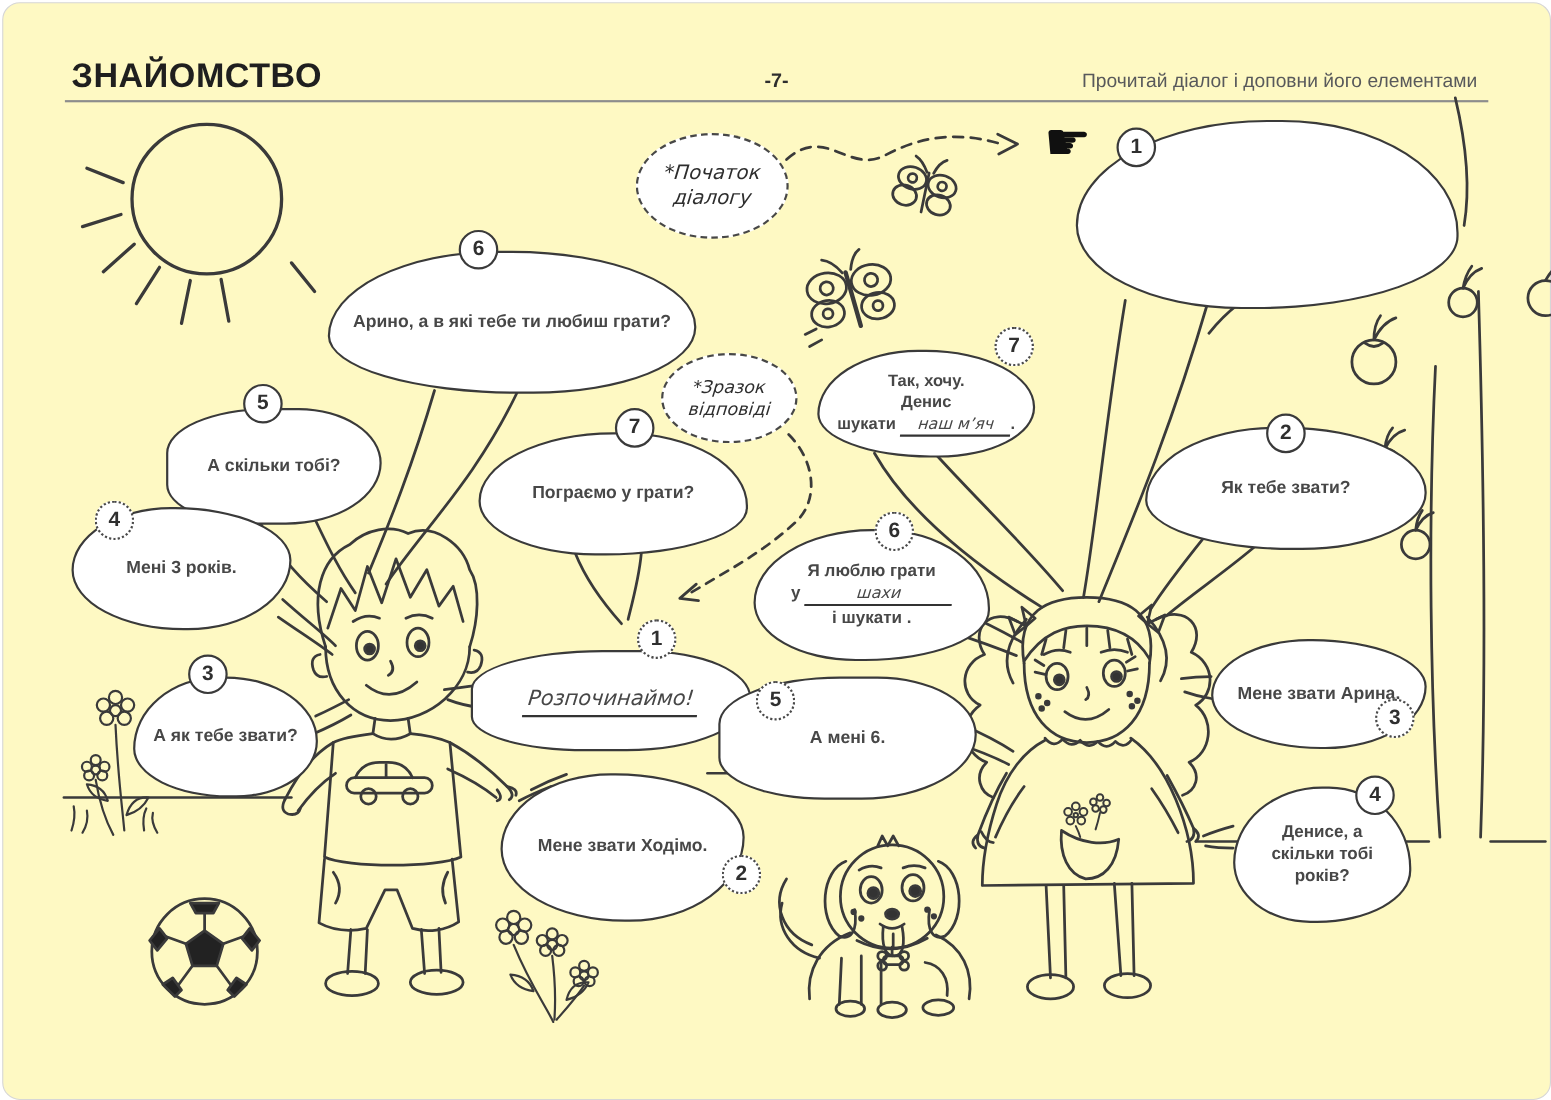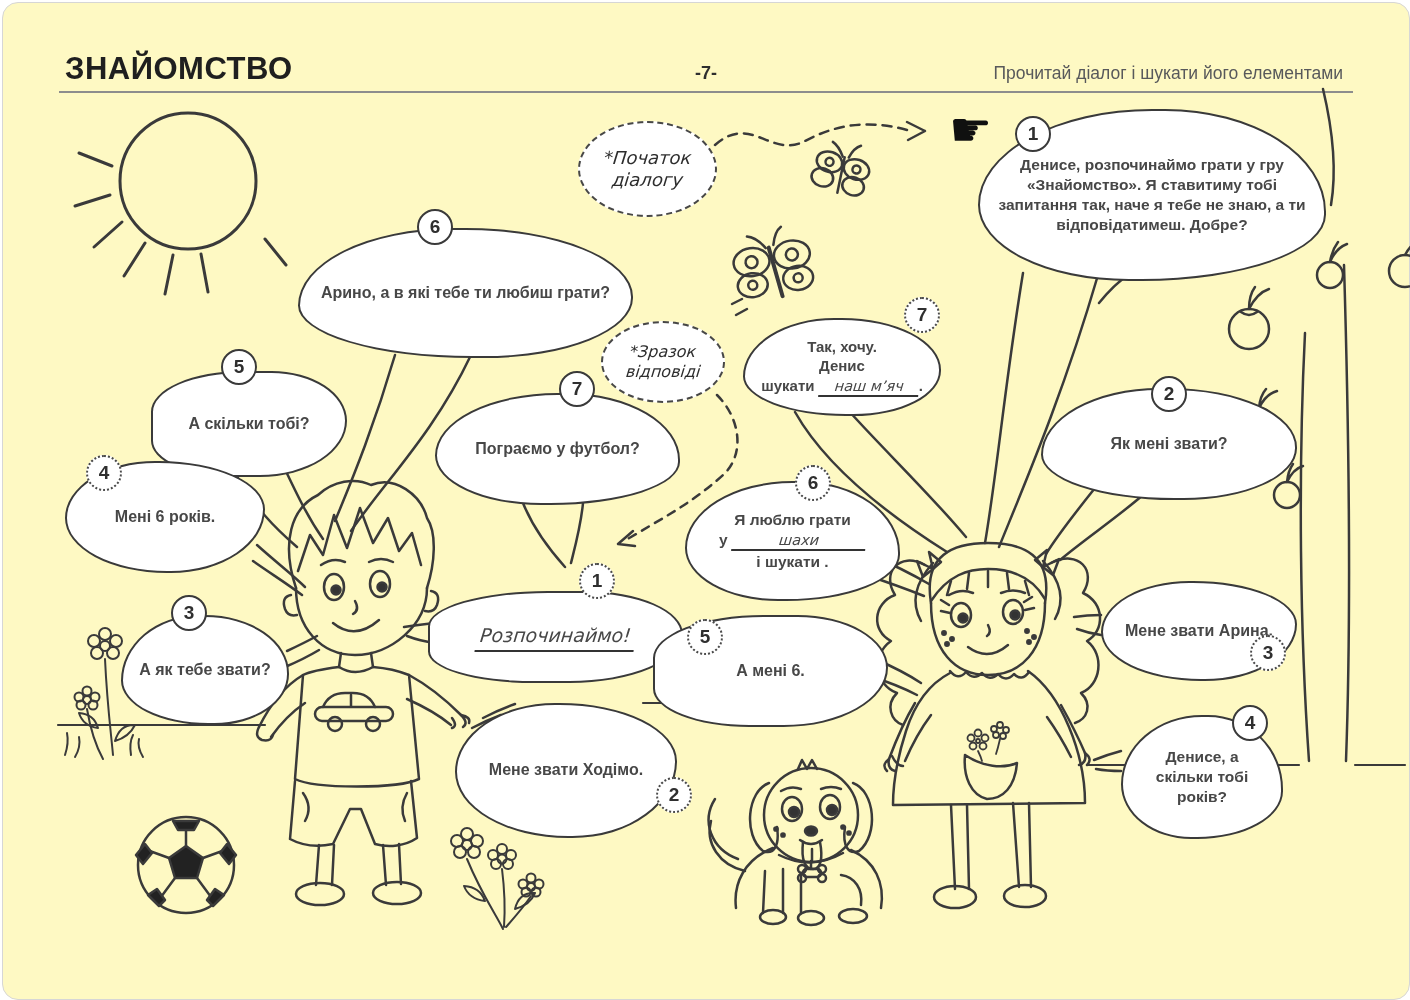--- a/index.html
+++ b/index.html
@@ -35,21 +35,21 @@
   .hand-icon{position:absolute;z-index:3;font-family:"DejaVu Sans",sans-serif;font-size:48px;color:#101010;line-height:1;}
   .bline{display:block;}
 </style>
 </head>
 <body>
 
 <div class="page">
 
   <div class="hdr-title">ЗНАЙОМСТВО</div>
   <div class="hdr-page">-7-</div>
-  <div class="hdr-instr">Прочитай діалог і шукати його елементами</div>
+  <div class="hdr-instr">Прочитай діалог і доповни його елементами</div>
   <div class="hdr-rule"></div>
 
   <svg class="art" width="1410" height="1000" viewBox="0 0 1410 1000">
     <g fill="none" stroke="#3a3a3a" stroke-width="2.5" stroke-linecap="round" stroke-linejoin="round">
 
       <g stroke-width="3">
         <circle cx="185" cy="178" r="68"></circle>
         <path d="M198,251 L205,289"></path>
           <path d="M170,252 L162,291"></path>
           <path d="M142,240 L121,273"></path>
@@ -341,46 +341,45 @@
     <span class="hand bline">*Початок</span>
     <span class="hand bline">діалогу</span>
   </div>
   <div class="note" style="left:598px;top:318px;width:120px;height:78px;font-size:16px;">
     <span class="hand bline">*Зразок</span>
     <span class="hand bline">відповіді</span>
   </div>
 
   <div class="bubble r1" style="left:975px;top:106px;width:348px;height:172px;font-size:15.5px;padding:10px 18px;">
     <span class="badge" style="left:35px;top:5px;">1</span>
-    <span>Денисе, розпочинаймо грати у гру «Знайомство». Я ставитиму тобі запитання так, наче я тебе не знаю, а ти відповідатимеш. Добре?</span>
   </div>
 
   <div class="bubble r2" style="left:295px;top:225px;width:335px;height:130px;">
     <span class="badge" style="left:117px;top:-21px;">6</span>
     <span>Арино, а в які тебе ти любиш грати?</span>
   </div>
 
   <div class="bubble r3" style="left:148px;top:368px;width:196px;height:106px;">
     <span class="badge" style="left:68px;top:-24px;">5</span>
     <span>А скільки тобі?</span>
   </div>
 
   <div class="bubble r4" style="left:62px;top:458px;width:200px;height:112px;">
     <span class="badge dotted" style="left:19px;top:-8px;">4</span>
-    <span>Мені 6 років.</span>
+    <span>Мені 3 років.</span>
   </div>
 
   <div class="bubble r2" style="left:118px;top:612px;width:168px;height:110px;">
     <span class="badge" style="left:48px;top:-22px;">3</span>
     <span>А як тебе звати?</span>
   </div>
 
   <div class="bubble r1" style="left:432px;top:390px;width:245px;height:112px;">
     <span class="badge" style="left:122px;top:-24px;">7</span>
-    <span>Пограємо у футбол?</span>
+    <span>Пограємо у грати?</span>
   </div>
 
   <div class="bubble r3" style="left:425px;top:588px;width:255px;height:92px;">
     <span class="badge dotted" style="left:149px;top:-30px;">1</span>
     <span class="hand underl">Розпочинаймо!</span>
   </div>
 
   <div class="bubble r4" style="left:452px;top:700px;width:222px;height:135px;">
     <span class="badge dotted" style="left:199px;top:72px;">2</span>
     <span>Мене звати Ходімо.</span>
@@ -406,21 +405,21 @@
     <span class="bline">і шукати .</span>
   </div>
 
   <div class="bubble r3" style="left:650px;top:612px;width:235px;height:112px;">
     <span class="badge dotted" style="left:32px;top:2px;">5</span>
     <span>А мені 6.</span>
   </div>
 
   <div class="bubble r2" style="left:1038px;top:385px;width:256px;height:112px;">
     <span class="badge" style="left:108px;top:-14px;">2</span>
-    <span>Як мені звати?</span>
+    <span>Як тебе звати?</span>
   </div>
 
   <div class="bubble r4" style="left:1098px;top:578px;width:196px;height:100px;">
     <span class="badge dotted" style="left:147px;top:52px;">3</span>
     <span>Мене звати Арина.</span>
   </div>
 
   <div class="bubble r1" style="left:1118px;top:712px;width:162px;height:124px;font-size:15.5px;">
     <span class="badge" style="left:109px;top:-12px;">4</span>
     <span>Денисе, а скільки тобі років?</span>

